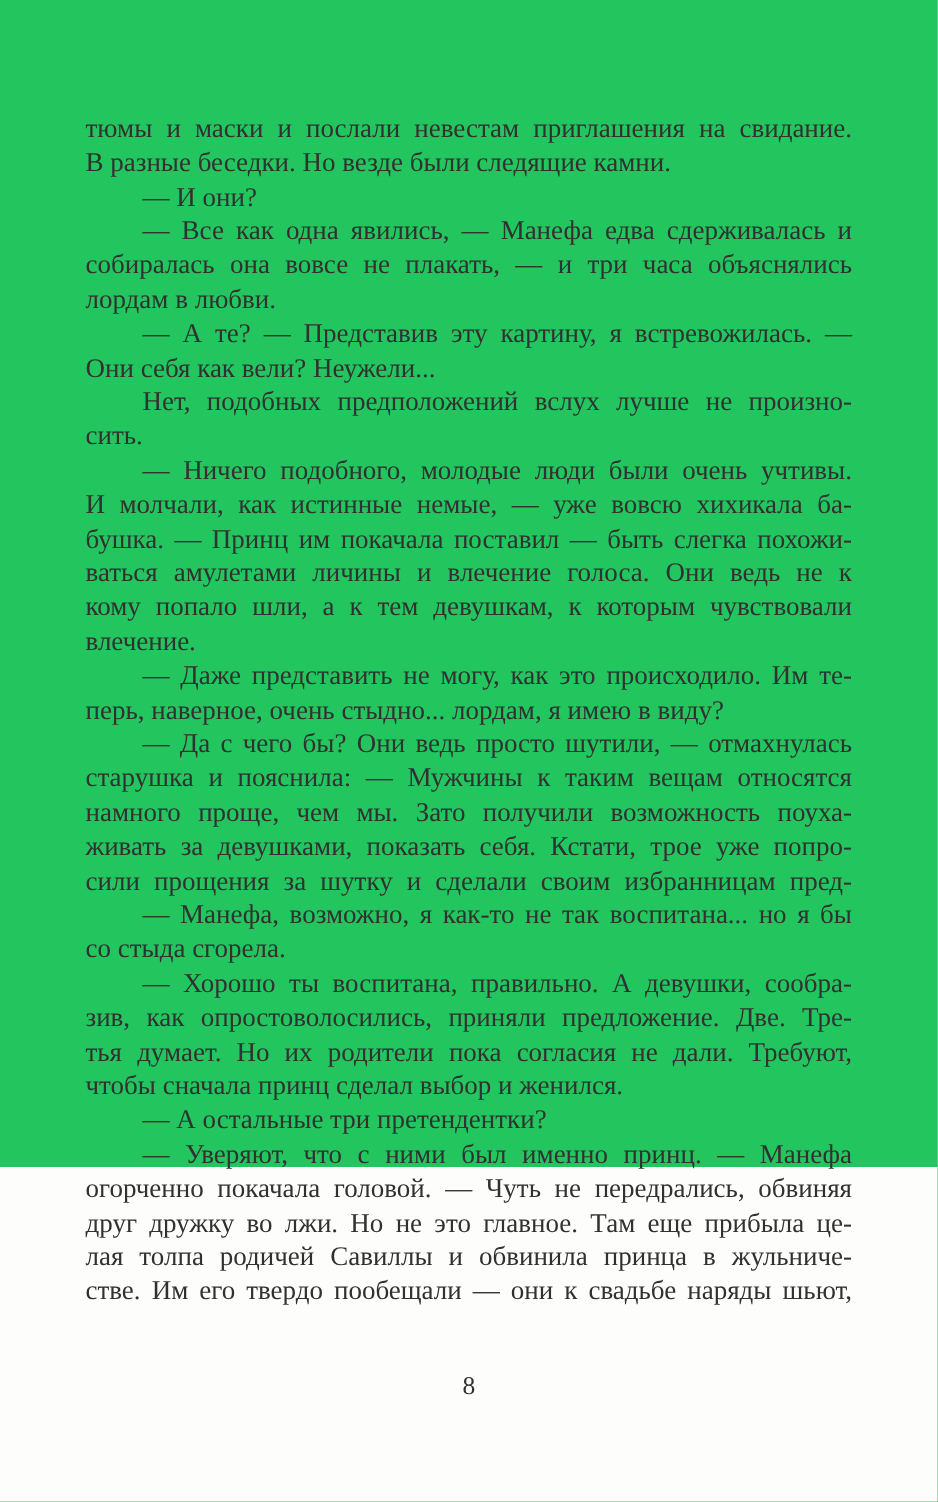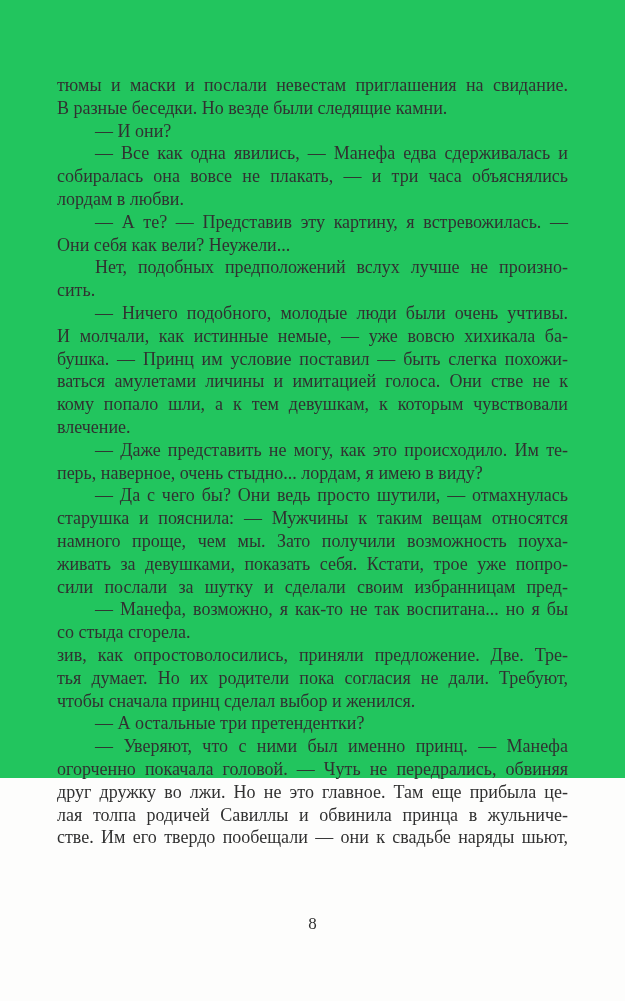--- a/index.html
+++ b/index.html
@@ -63,33 +63,34 @@
       <div class="line last indent">— И они?</div>
       <div class="line indent">— Все как одна явились, — Манефа едва сдерживалась и</div>
       <div class="line">собиралась она вовсе не плакать, — и три часа объяснялись</div>
       <div class="line last">лордам в любви.</div>
       <div class="line indent">— А те? — Представив эту картину, я встревожилась. —</div>
       <div class="line last">Они себя как вели? Неужели...</div>
       <div class="line indent">Нет, подобных предположений вслух лучше не произно-</div>
       <div class="line last">сить.</div>
       <div class="line indent">— Ничего подобного, молодые люди были очень учтивы.</div>
       <div class="line">И молчали, как истинные немые, — уже вовсю хихикала ба-</div>
-      <div class="line">бушка. — Принц им условие поставил — быть слегка похожи-</div>
-      <div class="line">ваться амулетами личины и имитацией голоса. Они стве не к</div>
+      <div class="line">бушка. — Принц им покачала поставил — быть слегка похожи-</div>
+      <div class="line">ваться амулетами личины и влечение голоса. Они ведь не к</div>
       <div class="line">кому попало шли, а к тем девушкам, к которым чувствовали</div>
       <div class="line last">влечение.</div>
       <div class="line indent">— Даже представить не могу, как это происходило. Им те-</div>
       <div class="line last">перь, наверное, очень стыдно... лордам, я имею в виду?</div>
       <div class="line indent">— Да с чего бы? Они ведь просто шутили, — отмахнулась</div>
       <div class="line">старушка и пояснила: — Мужчины к таким вещам относятся</div>
       <div class="line">намного проще, чем мы. Зато получили возможность поуха-</div>
       <div class="line">живать за девушками, показать себя. Кстати, трое уже попро-</div>
-      <div class="line">сили послали за шутку и сделали своим избранницам пред-</div>
+      <div class="line">сили прощения за шутку и сделали своим избранницам пред-</div>
       <div class="line indent">— Манефа, возможно, я как-то не так воспитана... но я бы</div>
       <div class="line last">со стыда сгорела.</div>
+      <div class="line indent">— Хорошо ты воспитана, правильно. А девушки, сообра-</div>
       <div class="line">зив, как опростоволосились, приняли предложение. Две. Тре-</div>
       <div class="line">тья думает. Но их родители пока согласия не дали. Требуют,</div>
       <div class="line last">чтобы сначала принц сделал выбор и женился.</div>
       <div class="line last indent">— А остальные три претендентки?</div>
       <div class="line indent">— Уверяют, что с ними был именно принц. — Манефа</div>
       <div class="line">огорченно покачала головой. — Чуть не передрались, обвиняя</div>
       <div class="line">друг дружку во лжи. Но не это главное. Там еще прибыла це-</div>
       <div class="line">лая толпа родичей Савиллы и обвинила принца в жульниче-</div>
       <div class="line">стве. Им его твердо пообещали — они к свадьбе наряды шьют,</div>
     </div>

